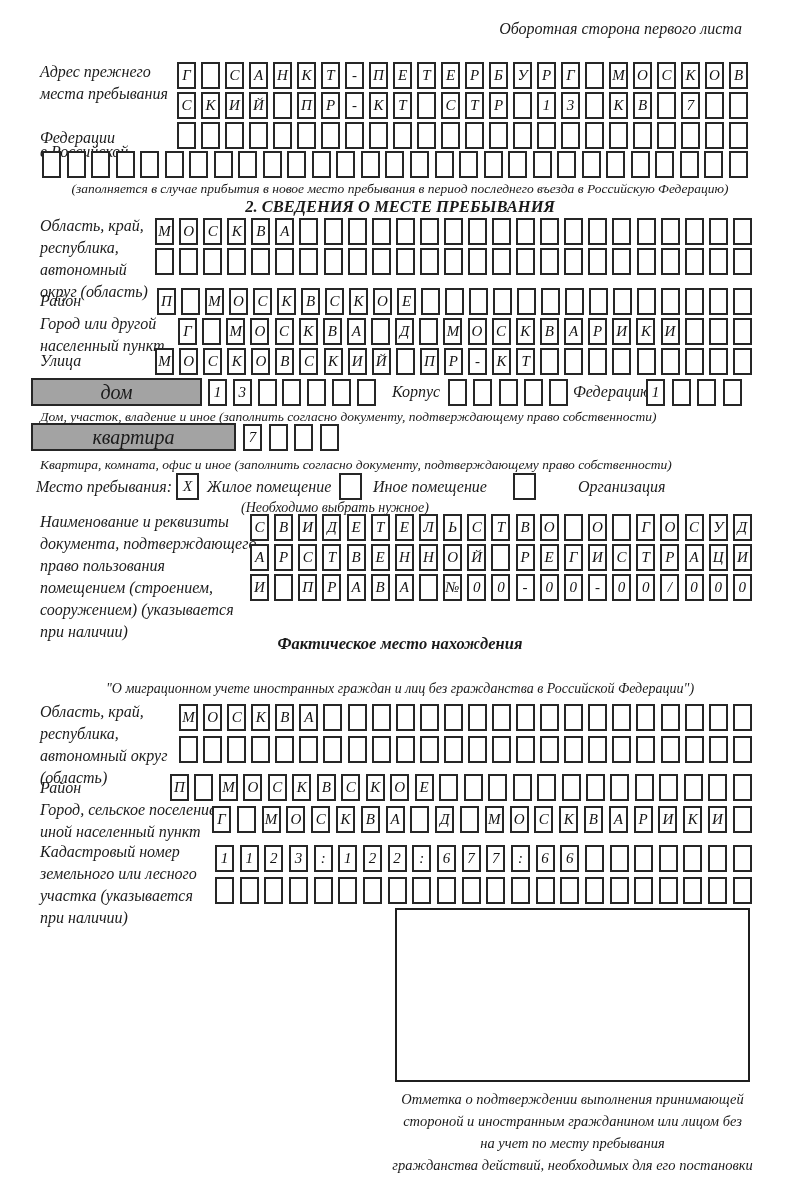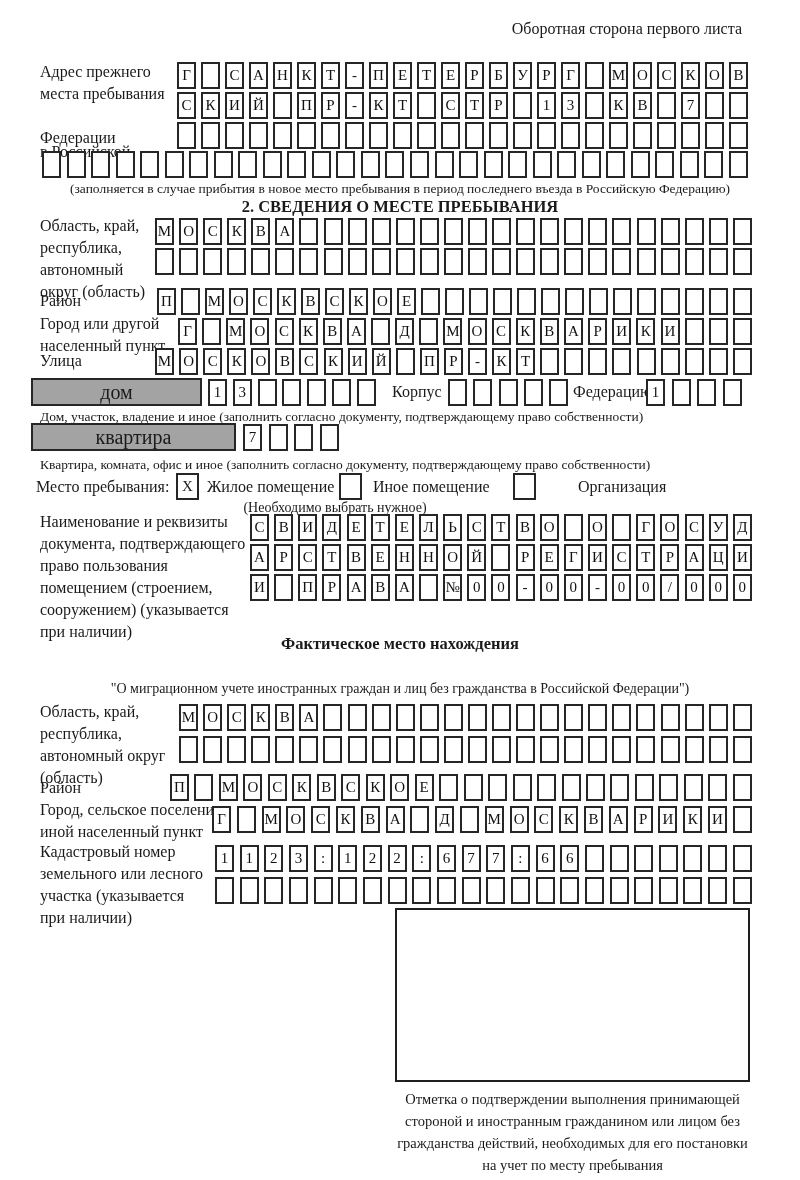--- a/index.html
+++ b/index.html
@@ -1,18 +1,18 @@
 <!DOCTYPE html>
 <html><head>
 <meta charset="utf-8">
 <style>
   html,body{margin:0;padding:0;background:#ffffff;}
   #page{
     position:relative;width:800px;height:1180px;background:#ffffff;
-    font-family:"Liberation Serif","DejaVu Serif",serif;color:#1a1a1a;overflow:hidden;
+    font-family:"Liberation Serif","DejaVu Serif",serif;color:#1a1a1a;overflow:hidden;font-style:italic;
   }
   .abs{position:absolute;white-space:nowrap;}
   .lbl{font-size:16px;line-height:20px;}
   .hdr{font-size:16px;}
   .title{font-size:16.5px;font-weight:bold;text-align:center;left:0;right:0;}
   .note{font-size:13.5px;text-align:center;left:0;right:0;}
   .note-left{font-size:13.5px;}
   .boxrow{position:absolute;display:flex;justify-content:space-between;}
   .cell{
     box-sizing:border-box;width:19px;height:27px;border:2px solid #262626;background:#fff;
@@ -589,17 +589,17 @@
       <span class="cell"></span>
       <span class="cell"></span>
       <span class="cell"></span>
       <span class="cell"></span>
     </div>
 
   <div class="stamp" style="left:395px;top:908px;width:355px;height:174px;"></div>
   <div class="abs cap" style="left:385px;top:1088px;width:375px;white-space:normal;">
     <div>Отметка о подтверждении выполнения принимающей</div>
     <div>стороной и иностранным гражданином или лицом без</div>
+    <div>на учет по месту пребывания</div>
     <div>гражданства действий, необходимых для его постановки</div>
-    <div>на учет по месту пребывания</div>
   </div>
 
 </div>
 
 </body></html>

